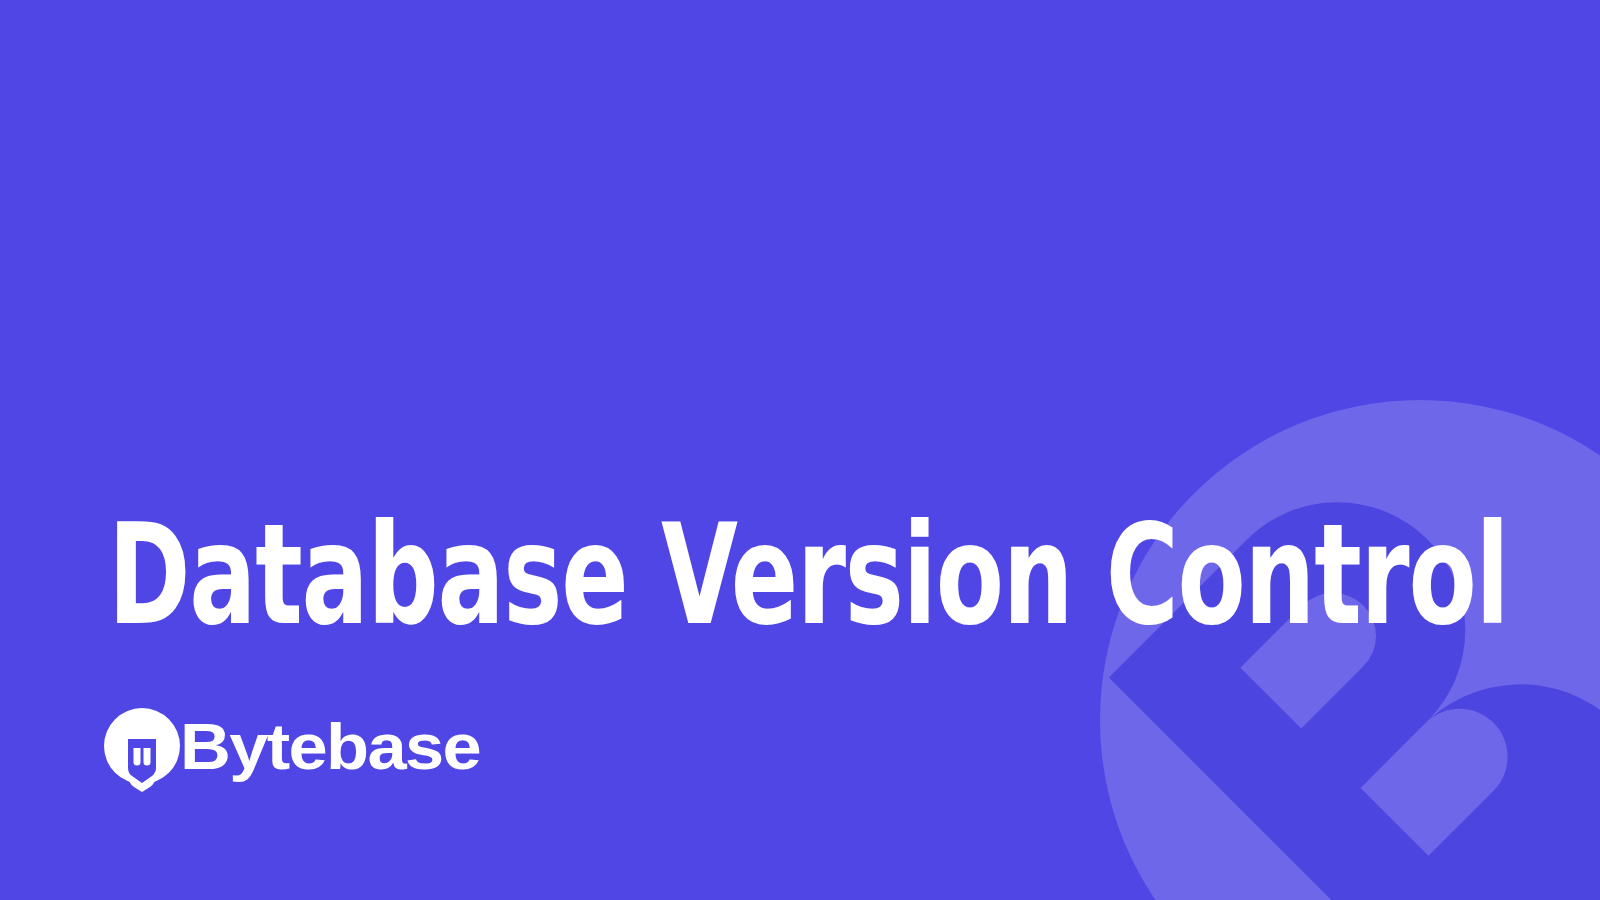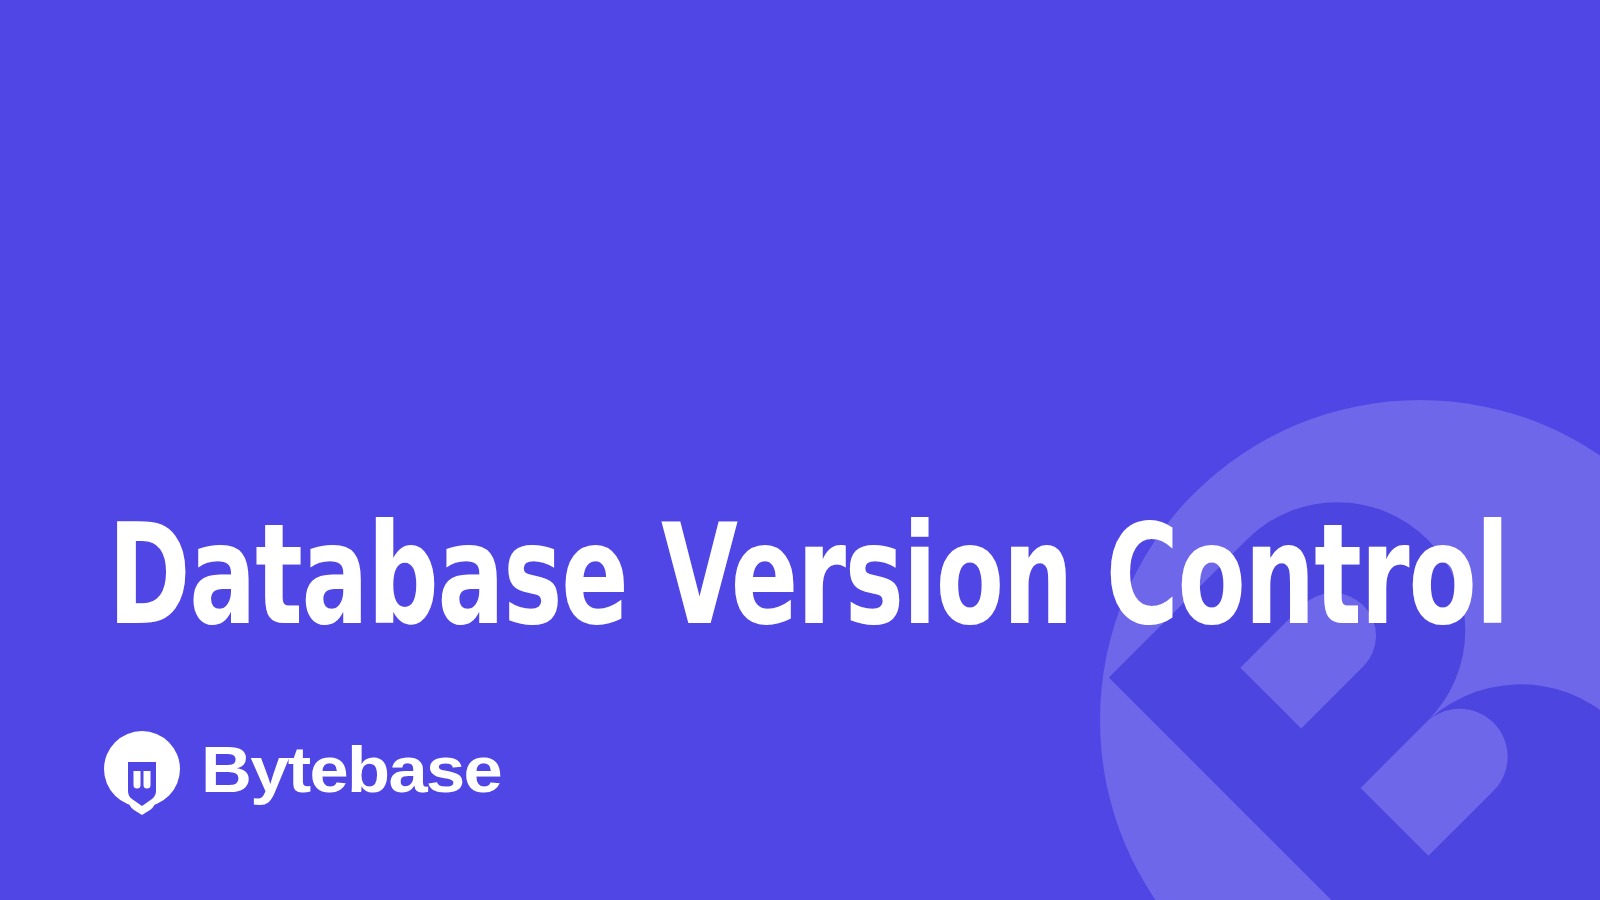--- a/index.html
+++ b/index.html
@@ -46,24 +46,23 @@
     white-space: pre;
   }
   .headline .line {
     display: block;
   }
 
   
   .logo-lockup {
     position: absolute;
     left: 104px;
-    bottom: 85px;
+    bottom: 108px;
     display: flex;
     align-items: center;
-    gap: 21px;
   }
   .logo-mark {
     width: 76px;
     height: 84px;
     display: block;
     flex: 0 0 auto;
   }
   .logo-word {
     width: 310px;
     height: 72px;

